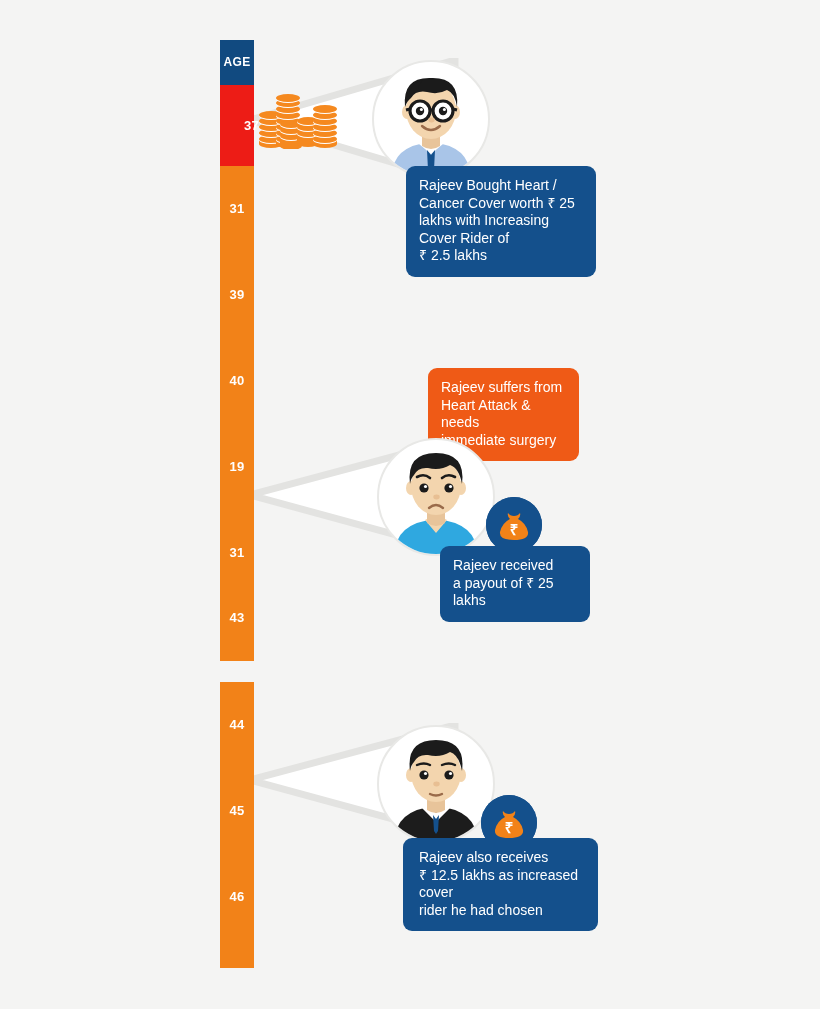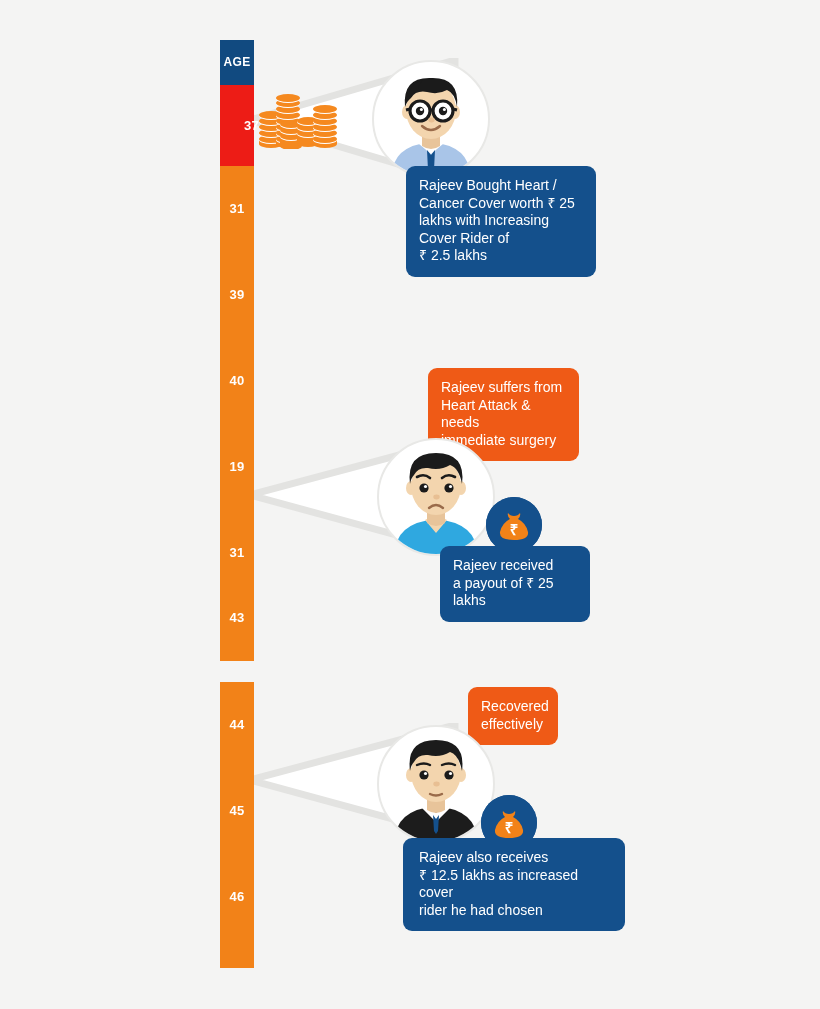--- a/index.html
+++ b/index.html
@@ -309,22 +309,20 @@
     <svg width="56" height="56" viewBox="0 0 56 56">
       <circle cx="28" cy="28" r="28" fill="#14508c"></circle>
       <path d="M22 16 q2 3 6 3 q4 0 6 -3 q1 3 -2 6 q8 4 10 13 q1 8 -14 8 q-15 0 -14 -8 q2 -9 10 -13 q-3 -3 -2 -6 z" fill="#f28218"></path>
       <text x="28" y="38" font-family="'Liberation Sans',sans-serif" font-size="15" font-weight="bold" fill="#ffffff" text-anchor="middle">₹</text>
     </svg>
   </div>
 
   <div class="callout callout-blue" style="left:440px; top:546px; width:150px;">Rajeev  received
 a payout of ₹ 25 lakhs</div>
 
-  <div class="callout callout-orange" style="left:468px; top:687px; width:90px;">Recovered
-effectively</div>
 
   <div class="avatar-wrap" style="left:377px; top:725px;">
     <div class="avatar-ring">
       <svg width="114" height="114" viewBox="0 0 114 114">
 
         <path d="M16 114 q0 -31 41 -35 q41 4 41 35 z" fill="#1c1c1c"></path>
 
         <path d="M43 81 l14 14 l14 -14 l-6 -4 l-8 9 l-8 -9 z" fill="#ffffff"></path>
 
         <path d="M54 88 l3 4 l3 -4 l-1 16 l-2 3 l-2 -3 z" fill="#14508c"></path>
@@ -354,17 +352,17 @@
   </div>
 
   <div class="bag-badge" style="left:481px; top:795px;">
     <svg width="56" height="56" viewBox="0 0 56 56">
       <circle cx="28" cy="28" r="28" fill="#14508c"></circle>
       <path d="M22 16 q2 3 6 3 q4 0 6 -3 q1 3 -2 6 q8 4 10 13 q1 8 -14 8 q-15 0 -14 -8 q2 -9 10 -13 q-3 -3 -2 -6 z" fill="#f28218"></path>
       <text x="28" y="38" font-family="'Liberation Sans',sans-serif" font-size="15" font-weight="bold" fill="#ffffff" text-anchor="middle">₹</text>
     </svg>
   </div>
 
-  <div class="callout callout-blue" style="left:403px; top:838px; width:222px;padding-left:16px;">Rajeev also receives
+  <div class="callout callout-blue" style="left:403px; top:838px; width:195px;padding-left:16px;">Rajeev also receives
 ₹ 12.5 lakhs as increased cover
 rider he had chosen</div>
 
 </div>
 
 </body></html>

